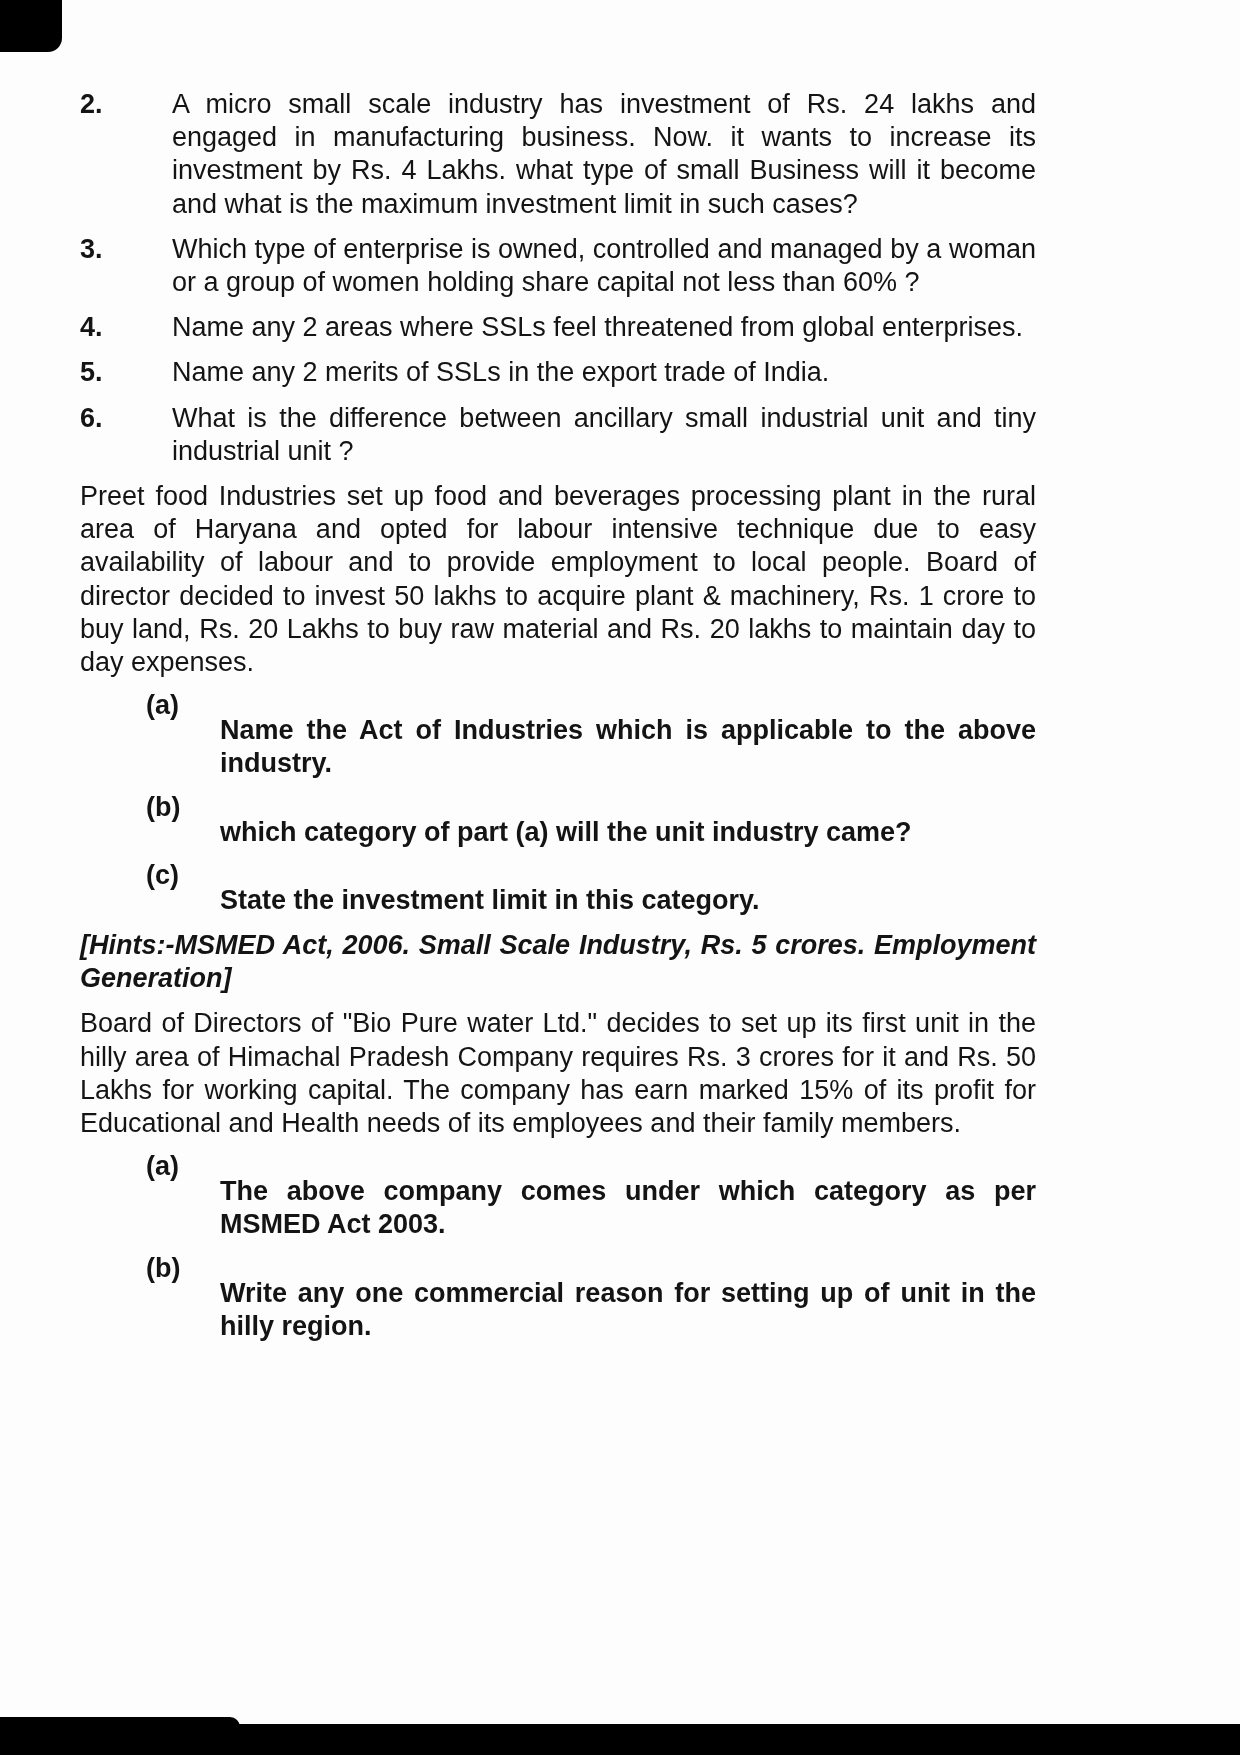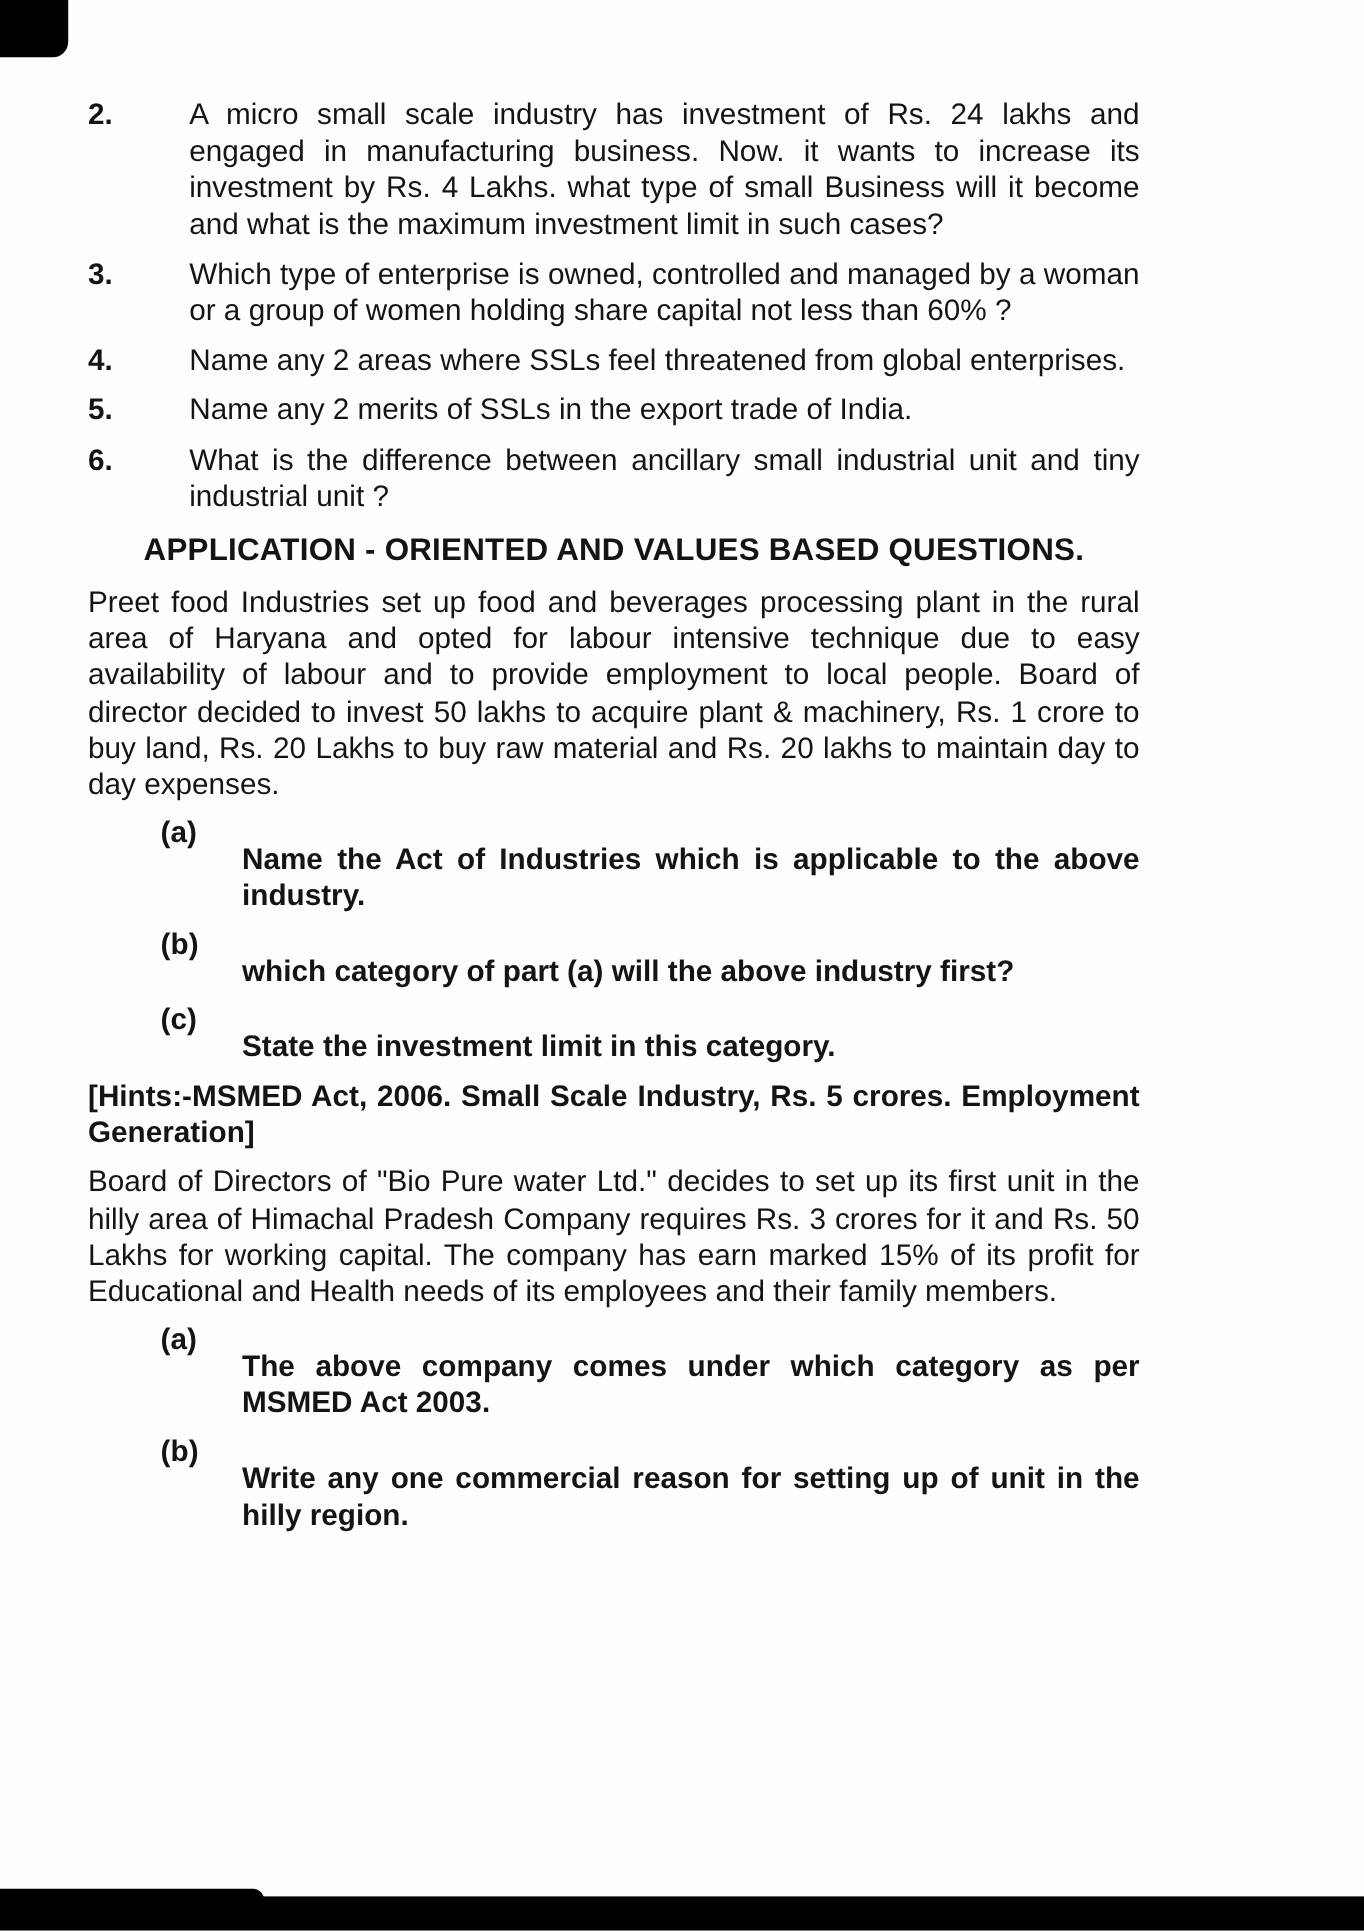--- a/index.html
+++ b/index.html
@@ -94,20 +94,21 @@
     line-height: 1.23;
     text-align: justify;
     margin-top: 25px;
   }
   .hint-text {
     margin-top: 12px;
     font-size: 27px;
     font-weight: bold;
     line-height: 1.23;
     text-align: justify;
+    font-style: italic;
   }
 </style>
 </head>
 <body>
 
 <div class="scan-corner-tl"></div>
 
 <div class="page">
 
   <div class="q-row">
@@ -138,34 +139,33 @@
     </div>
   </div>
 
   <div class="q-row">
     <div class="q-num">6.</div>
     <div class="q-body">
       <div class="q-text">What is the difference between ancillary small industrial unit and tiny industrial unit ?</div>
     </div>
   </div>
 
-  <div class="section-heading">APPLICATION - ORIENTED AND VALUES BASED QUESTIONS.</div>
 
   <div class="q-row">
     <div class="q-body">
       <div class="q-text">Preet food Industries set up food and beverages processing plant in the rural area of Haryana and opted for labour intensive technique due to easy availability of labour and to provide employment to local people. Board of director decided to invest 50 lakhs to acquire plant &amp; machinery, Rs. 1 crore to buy land, Rs. 20 Lakhs to buy raw material and Rs. 20 lakhs to maintain day to day expenses.</div>
 
       <div class="part-row">
         <div class="part-label">(a)</div>
         <div class="part-text">Name the Act of Industries which is applicable to the above industry.</div>
       </div>
 
       <div class="part-row">
         <div class="part-label">(b)</div>
-        <div class="part-text">which category of part (a) will the above industry first?</div>
+        <div class="part-text">which category of part (a) will the unit industry came?</div>
       </div>
 
       <div class="part-row">
         <div class="part-label">(c)</div>
         <div class="part-text">State the investment limit in this category.</div>
       </div>
 
       <div class="hint-text">[Hints:-MSMED Act, 2006. Small Scale Industry, Rs. 5 crores. Employment Generation]</div>
     </div>
   </div>

